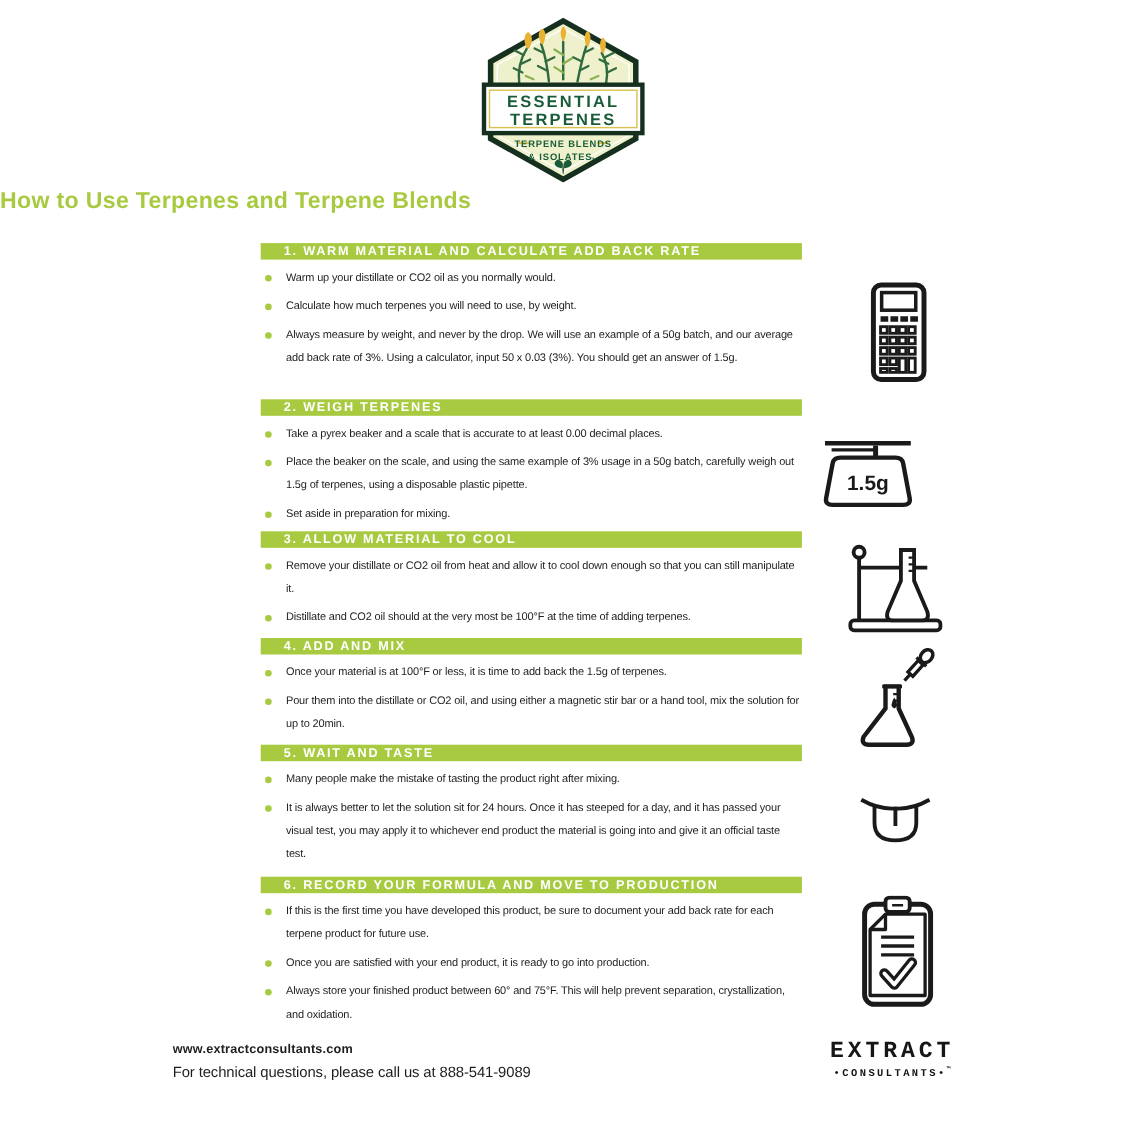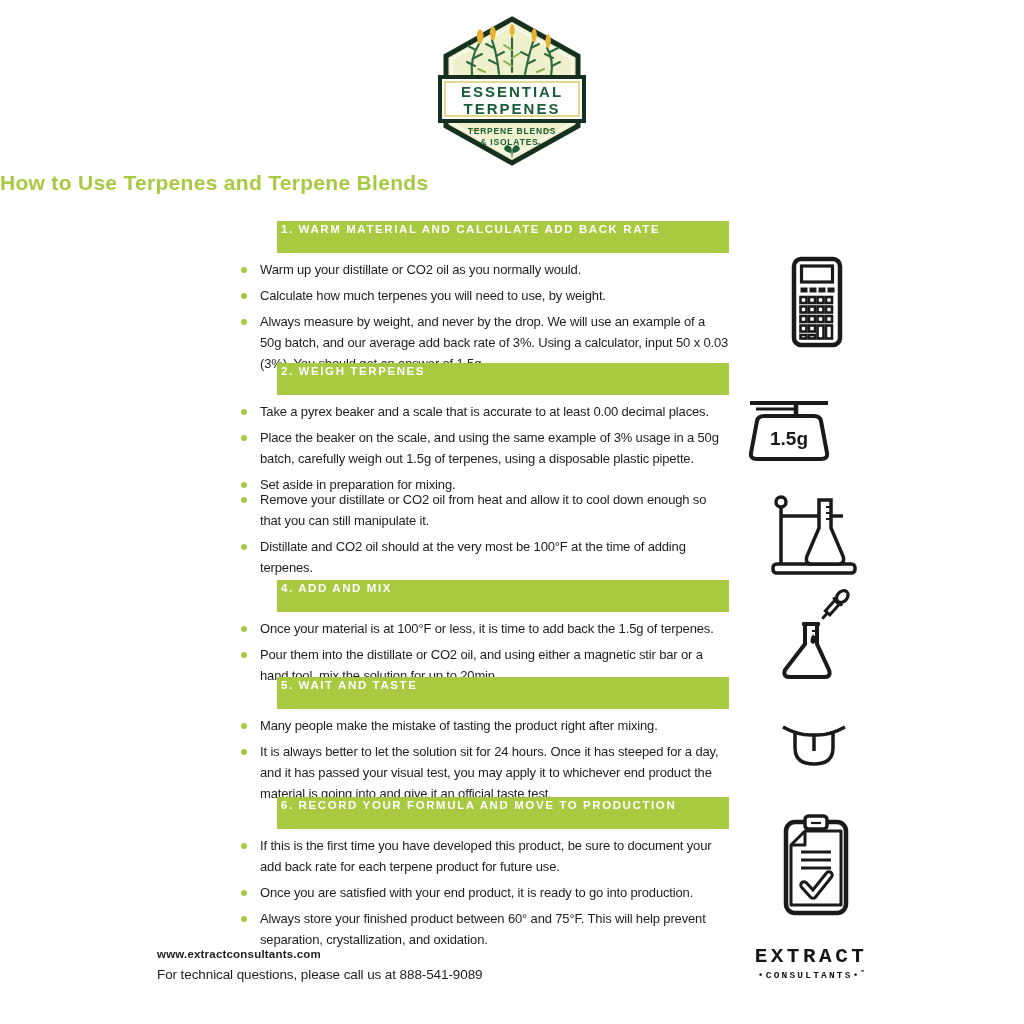--- a/index.html
+++ b/index.html
@@ -16,28 +16,28 @@
   .logo-tm{font-size:4.5px;fill:var(--logo-dark-green,#1a5c3a);}
   
   .heading{
     position:absolute;top:171px;left:0;width:1024px;
     font-size:21px;font-weight:bold;letter-spacing:0.3px;color:var(--accent-green,#a8ca40);
   }
   
   .steps{position:absolute;left:237px;top:0;width:492px;height:1024px;}
   .step{position:absolute;left:0;width:492px;}
   .bar{
-    height:32px;line-height:17.5px;background:var(--accent-green,#a8ca40);
+    height:15px;line-height:17.5px;background:var(--accent-green,#a8ca40);
     color:#ffffff;font-weight:bold;font-size:11.5px;letter-spacing:1.6px;
-    padding-left:4px;box-sizing:border-box;white-space:nowrap;overflow:hidden;margin-left:40px;
+    padding-left:21px;box-sizing:border-box;white-space:nowrap;overflow:hidden;
   }
   .bullets{margin:6px 0 0 0;padding:0;list-style:none;}
   .bullets li{
     position:relative;padding-left:23px;margin-bottom:5px;
-    font-size:13px;line-height:21px;letter-spacing:-0.15px;color:var(--text-dark,#1e1e1e);
+    font-size:10px;line-height:21px;letter-spacing:-0.15px;color:var(--text-dark,#1e1e1e);
   }
   .bullets li::before{
     content:"";position:absolute;left:4px;top:8px;width:6px;height:6px;border-radius:50%;
     background:var(--accent-green,#a8ca40);
   }
   
   .icon{position:absolute;color:var(--icon-ink,#1a1a1a);}
   .icon svg{display:block;width:100%;height:100%;}
   .scale-text{font-family:"Liberation Sans",sans-serif;font-weight:bold;font-size:19px;
     fill:var(--icon-ink,#1a1a1a);text-anchor:middle;}
@@ -118,20 +118,21 @@
     <section class="step" style="top:363px">
       <div class="bar">2. WEIGH TERPENES</div>
       <ul class="bullets">
         <li>Take a pyrex beaker and a scale that is accurate to at least 0.00 decimal places.</li>
         <li>Place the beaker on the scale, and using the same example of 3% usage in a 50g batch, carefully weigh out 1.5g of terpenes, using a disposable plastic pipette.</li>
         <li>Set aside in preparation for mixing.</li>
       </ul>
     </section>
 
     <section class="step" style="top:483px">
+      <div class="bar">3. ALLOW MATERIAL TO COOL</div>
       <ul class="bullets">
         <li>Remove your distillate or CO2 oil from heat and allow it to cool down enough so that you can still manipulate it.</li>
         <li>Distillate and CO2 oil should at the very most be 100°F at the time of adding terpenes.</li>
       </ul>
     </section>
 
     <section class="step" style="top:580px">
       <div class="bar">4. ADD AND MIX</div>
       <ul class="bullets">
         <li>Once your material is at 100°F or less, it is time to add back the 1.5g of terpenes.</li>

